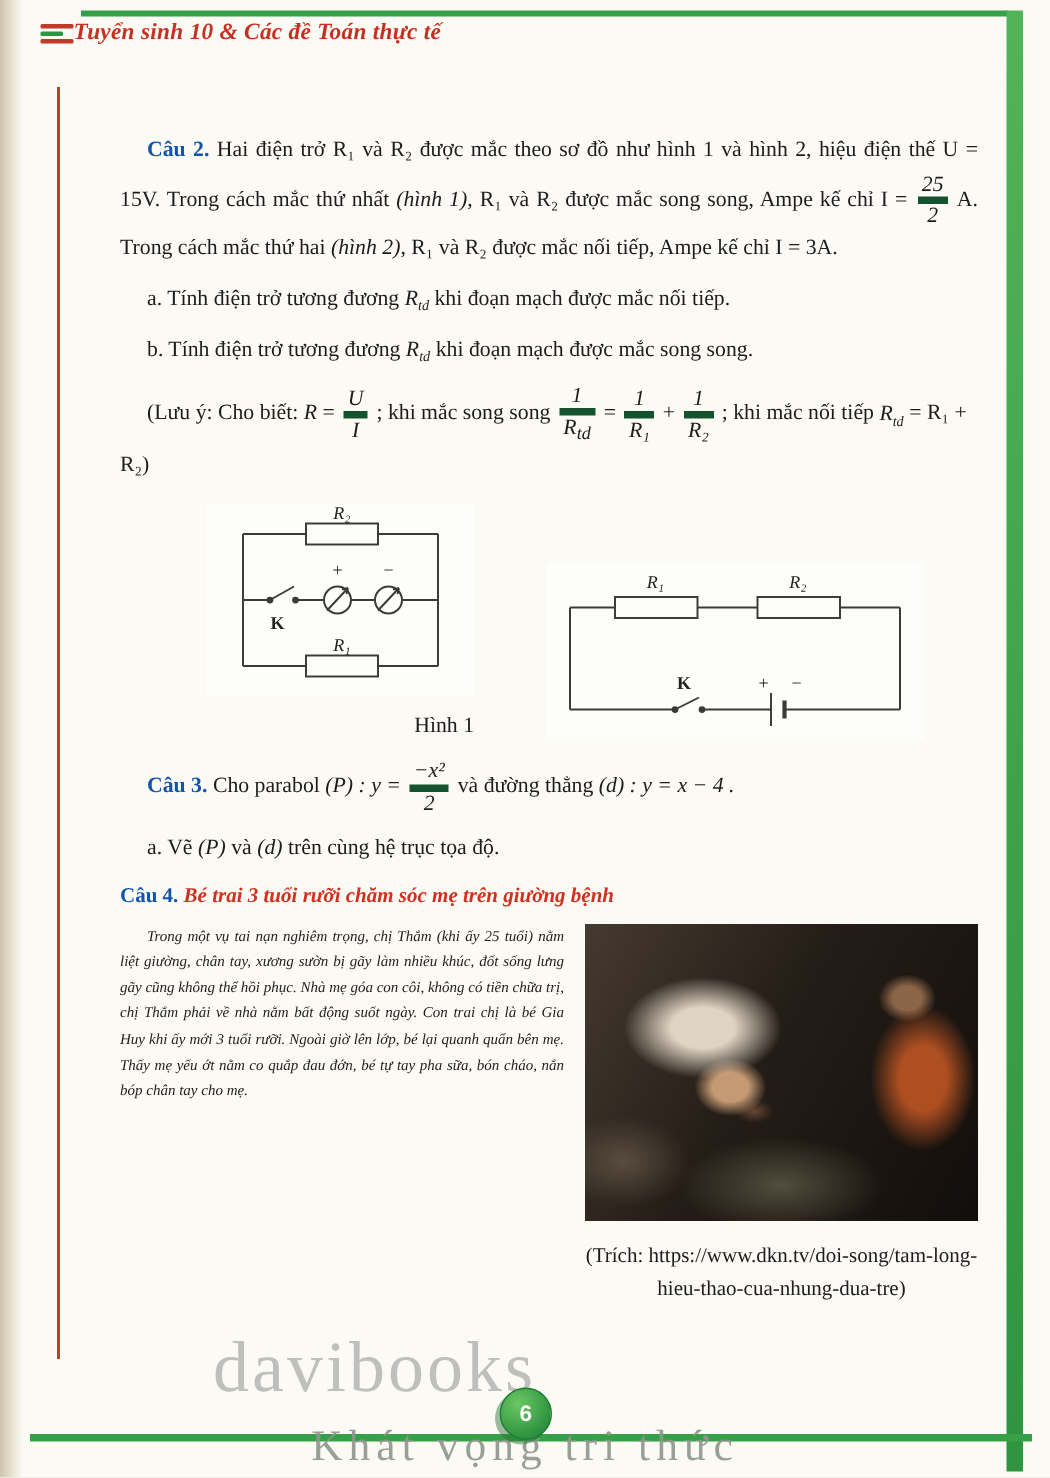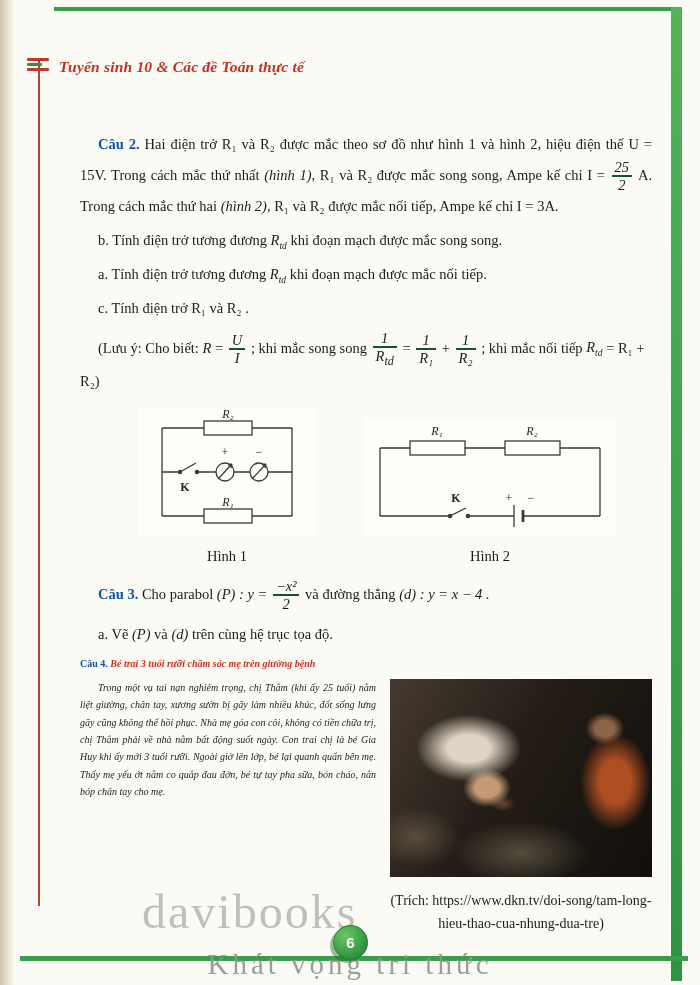--- a/index.html
+++ b/index.html
@@ -9,51 +9,51 @@
   
   .scan-edge-left{position:absolute;left:0;top:0;width:15px;height:100%;
         background:linear-gradient(90deg,#cdc3ae,#e9e3d2 55%,#fcfaf4);}
   .top-line{position:absolute;left:54px;right:28px;top:7px;height:4px;background:#35a047;}
   .right-bar{position:absolute;right:18px;top:7px;bottom:4px;width:11px;
         background:linear-gradient(180deg,#52b358,#2f9440);}
   .left-rule{position:absolute;left:38px;top:58px;height:848px;width:2px;background:#b8402c;}
   .bottom-line{position:absolute;left:20px;right:12px;top:956px;height:5px;background:#35a047;z-index:2;}
 
   
-  .header{position:absolute;left:27px;top:13px;display:flex;gap:10px;margin-top:45px;}
+  .header{position:absolute;left:27px;top:13px;display:flex;align-items:center;gap:0;}
   .logo{display:inline-flex;flex-direction:column;gap:2px;}
   .logo i{display:block;height:3px;border-radius:1px;}
   .logo i:nth-child(1){width:22px;background:#c0392b;}
   .logo i:nth-child(2){width:15px;background:#2f9440;}
   .logo i:nth-child(3){width:22px;background:#c0392b;}
   .header-title{font-style:italic;font-weight:bold;color:#c62f22;font-size:15.5px;letter-spacing:.2px;}
 
   
   .content{position:absolute;left:80px;top:88px;width:572px;z-index:1;}
   p{margin:0;}
   .qlabel{color:#1155aa;font-weight:bold;text-align:center;}
-  .para{text-align:justify;font-size:14.5px;line-height:1.78;text-indent:18px;margin-top:44px;}
+  .para{text-align:justify;font-size:14.5px;line-height:1.78;text-indent:18px;}
   .item{font-size:14.5px;line-height:1.7;margin-top:8px;text-indent:18px;}
   .mathi{font-style:italic;}
   .mvar{font-style:italic;}
   .mvar sub{font-size:9.5px;font-style:italic;}
   .frac{display:inline-block;vertical-align:middle;text-align:center;line-height:1.12;
         font-style:italic;margin:1px 2px;text-indent:0;}
-  .frac .fn{display:block;border-bottom:2px solid #14532d;padding:0 3px;}
+  .frac .fn{display:block;border-bottom:5px solid #14532d;padding:0 3px;}
   .frac .fd{display:block;padding:0 3px;}
 
   
   .figures{display:flex;align-items:flex-end;gap:48px;margin:14px 0 6px 58px;}
   figure{margin:0;text-align:center;}
   figure svg{display:block;background:#fdfdfa;}
-  figcaption{font-size:14.5px;margin-top:12px;color:#1c1c1c;}
+  figcaption{font-size:14.5px;margin-top:12px;color:#1c1c1c;text-align:right;}
 
   
   .q3line{margin-top:12px;}
-  .q4head{margin-top:12px;font-size:10px;}
+  .q4head{margin-top:12px;font-size:14px;}
   .q4title{color:#d0301f;font-weight:bold;font-style:italic;}
 
   .story{display:flex;gap:14px;margin-top:10px;}
   .story-text{width:296px;font-style:italic;text-align:justify;font-size:10px;
         line-height:1.73;text-indent:18px;}
   .story-media{width:262px;}
   .photo{width:262px;height:198px;
     background:
       radial-gradient(70px 45px at 30% 35%, rgba(232,222,205,.95) 30%, rgba(232,222,205,0) 75%),
       radial-gradient(30px 24px at 37% 55%, rgba(205,160,120,.95) 40%, rgba(205,160,120,0) 80%),
@@ -104,30 +104,29 @@
       <span>Hai điện trở R₁ và R₂ được mắc theo sơ đồ như hình 1 và hình 2, hiệu điện thế U = 15V. Trong cách mắc thứ nhất</span>
       <i>(hình 1),</i>
       <span>R₁ và R₂ được mắc song song, Ampe kế chỉ I =</span>
       <span class="frac"><span class="fn">25</span><span class="fd">2</span></span>
       <span>A. Trong cách mắc thứ hai</span>
       <i>(hình 2),</i>
       <span>R₁ và R₂ được mắc nối tiếp, Ampe kế chỉ I = 3A.</span>
     </p>
 
     <p class="item">
+      <span>a. Tính điện trở tương đương</span>
+      <span class="mvar"><i>R</i><sub>td</sub></span>
+      <span>khi đoạn mạch được mắc nối tiếp.</span>
+    </p>
+    <p class="item">
       <span>b. Tính điện trở tương đương</span>
       <span class="mvar"><i>R</i><sub>td</sub></span>
       <span>khi đoạn mạch được mắc song song.</span>
     </p>
-    <p class="item">
-      <span>a. Tính điện trở tương đương</span>
-      <span class="mvar"><i>R</i><sub>td</sub></span>
-      <span>khi đoạn mạch được mắc nối tiếp.</span>
-    </p>
-    <p class="item">c. Tính điện trở R₁ và R₂ .</p>
 
     <p class="item">
       <span>(Lưu ý: Cho biết:</span>
       <span class="mvar"><i>R</i></span>
       <span>=</span>
       <span class="frac"><span class="fn">U</span><span class="fd">I</span></span>
       <span>; khi mắc song song</span>
       <span class="frac"><span class="fn">1</span><span class="fd"><i>R</i><sub>td</sub></span></span>
       <span>=</span>
       <span class="frac"><span class="fn">1</span><span class="fd">R₁</span></span>
@@ -178,21 +177,20 @@
             <path d="M159 92 V104" stroke-width="2.8"></path>
           </g>
           <g font-size="12" fill="#222" font-family="&quot;Liberation Serif&quot;,serif" font-style="italic" text-anchor="middle">
             <text x="73" y="17">R₁</text>
             <text x="168" y="17">R₂</text>
             <text x="92" y="84" font-style="normal" font-weight="bold">K</text>
             <text x="145" y="84" font-style="normal">+</text>
             <text x="167" y="84" font-style="normal">−</text>
           </g>
         </svg>
-        <figcaption>Hình 2</figcaption>
       </figure>
     </div>
 
     <p class="item q3line">
       <span class="qlabel">Câu 3.</span>
       <span>Cho parabol</span>
       <span class="mathi">(P) : y =</span>
       <span class="frac"><span class="fn">−x²</span><span class="fd">2</span></span>
       <span>và đường thẳng</span>
       <span class="mathi">(d) : y = x − 4 .</span>

